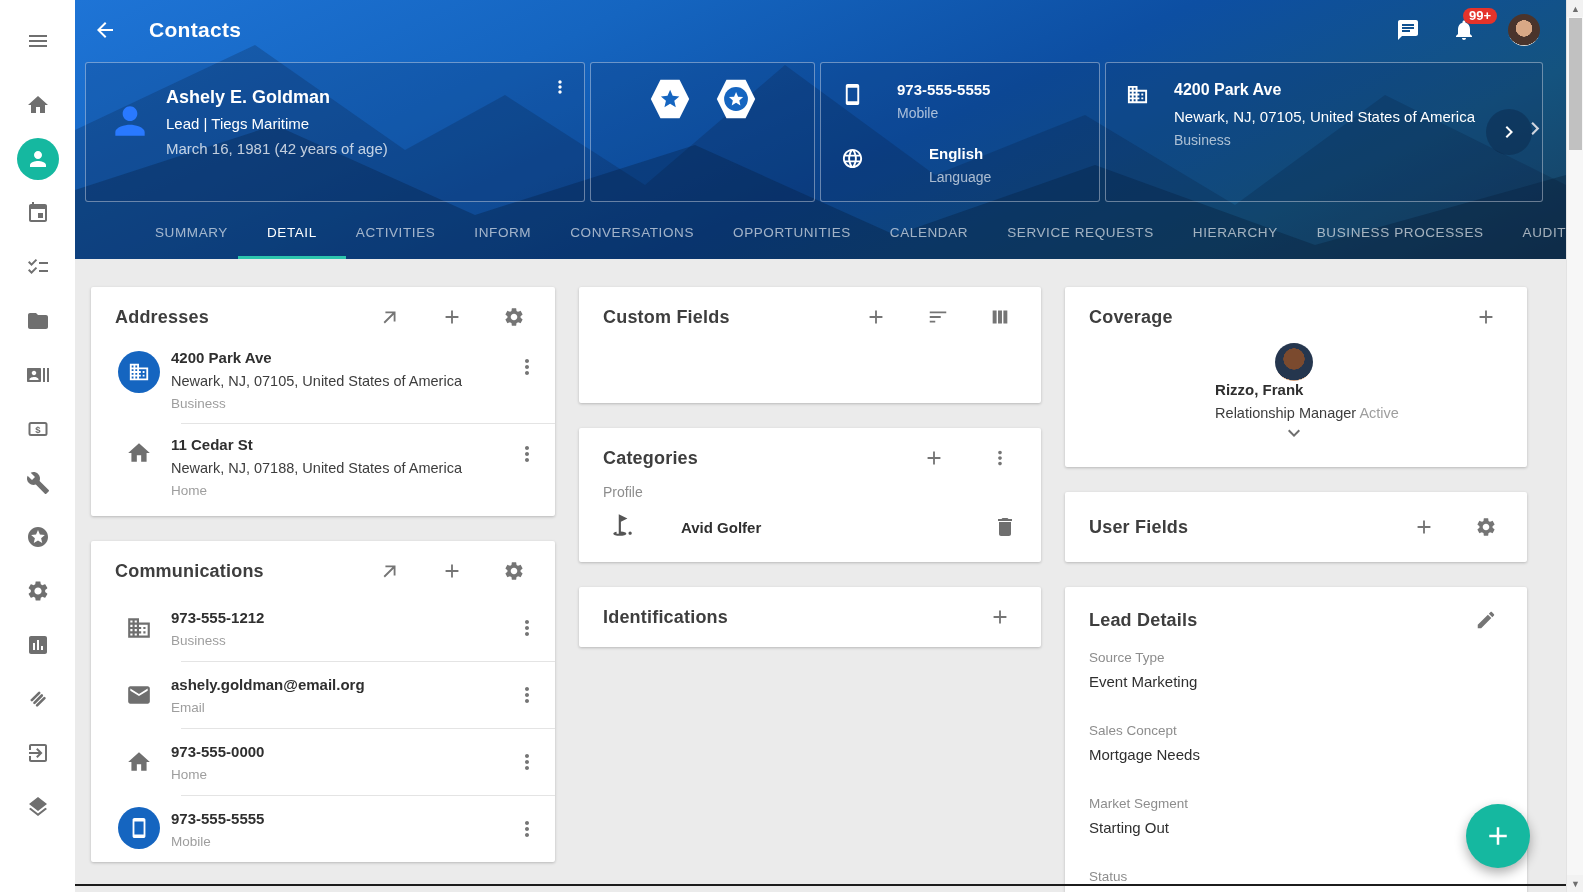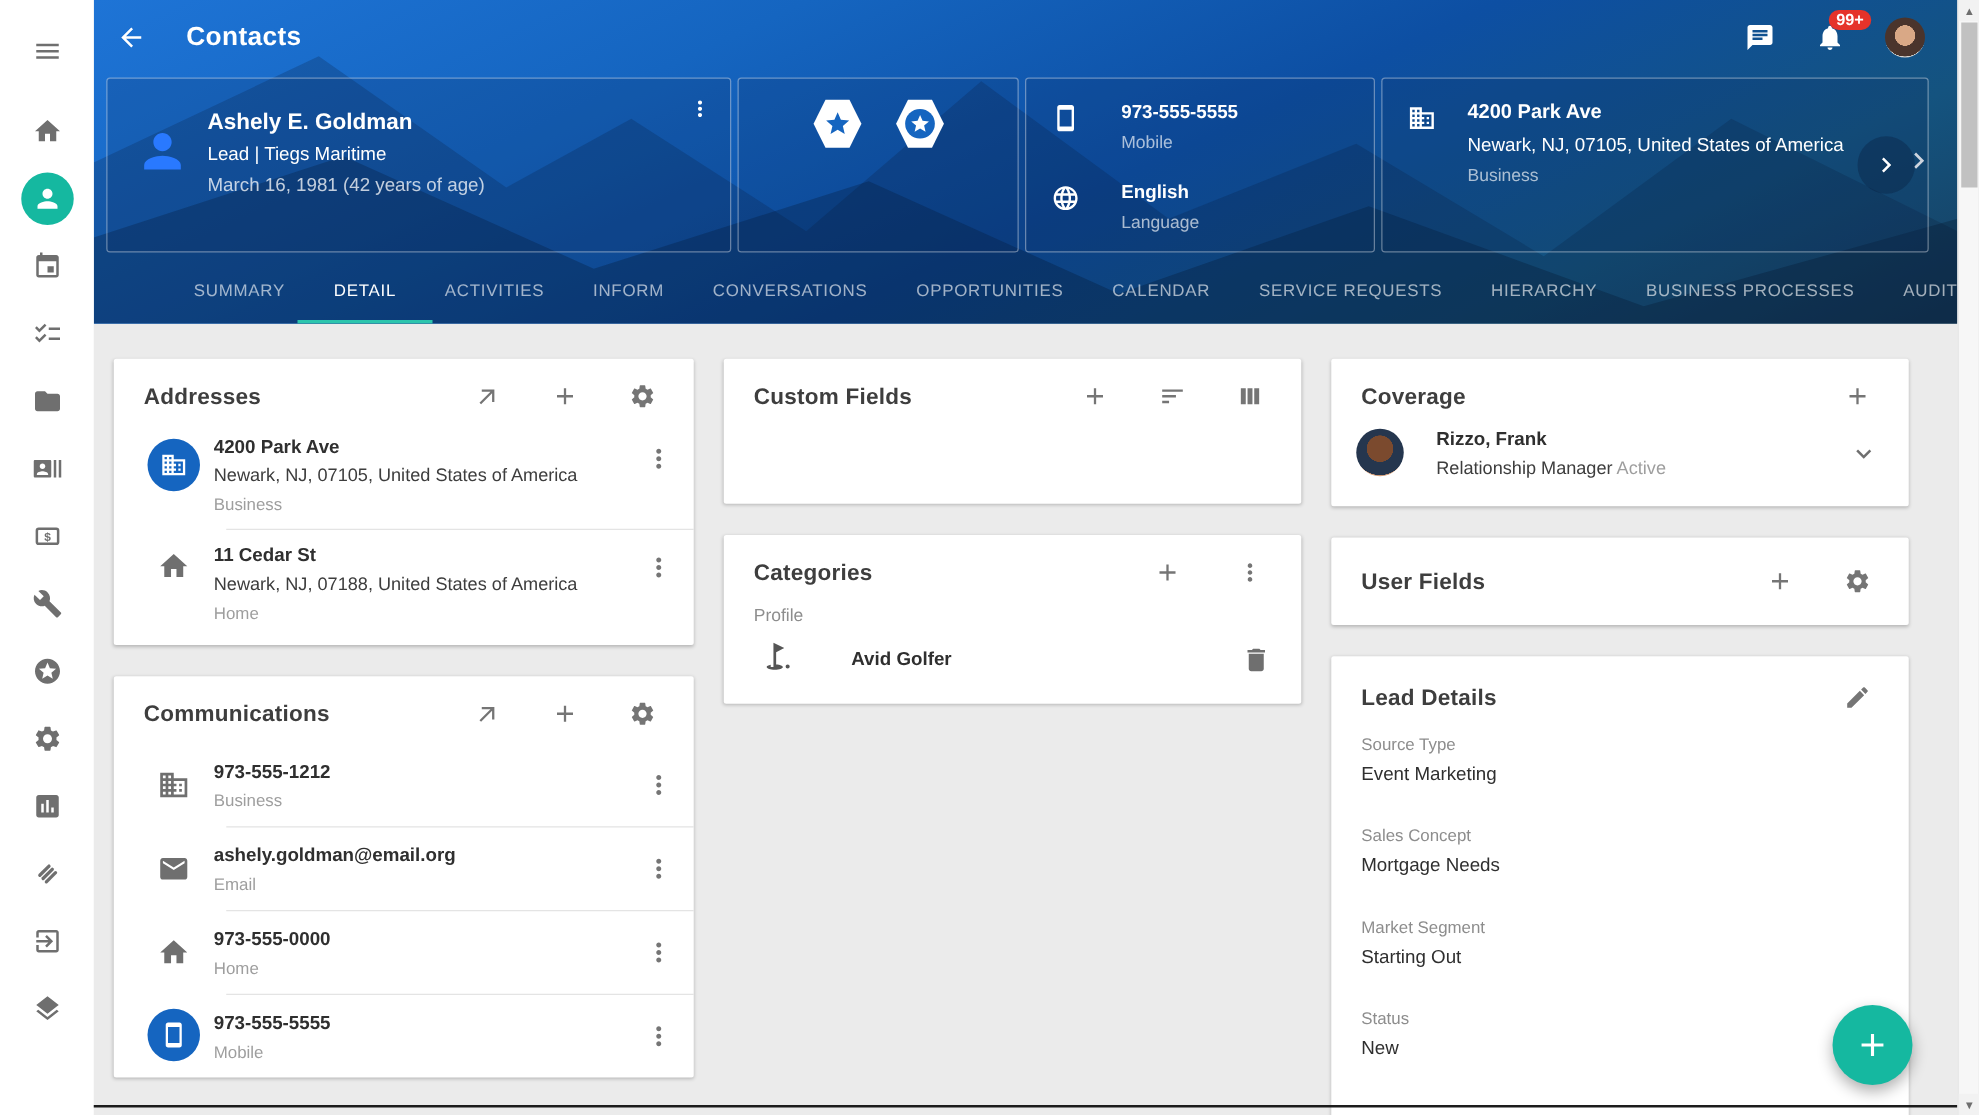--- a/index.html
+++ b/index.html
@@ -77,21 +77,21 @@
   .profile-sub { font-size:15px; margin-top:7px; }
   .profile-birth { font-size:15px; margin-top:8px; color:rgba(255,255,255,.75); }
   .hcard .kebab { position:absolute; top:14px; right:14px; color:#fff; }
   .kebab svg { width:20px; height:20px; fill:currentColor; }
 
   .hcard.badges { width:225px; display:flex; justify-content:center; gap:14px; padding-top:13px; }
   .badge-hex { width:52px; height:46px; cursor:pointer; }
 
   .hcard.contact { width:280px; padding:18px 20px; }
   .hrow { display:flex; }
-  .hrow + .hrow { margin-top:24px; }
+  .hrow + .hrow { margin-top:24px;gap:32px; }
   .hrow .hicon { width:24px; color:#fff; flex-shrink:0; margin-top:2px; }
   .hrow .hicon svg { width:23px; height:23px; fill:currentColor; }
   .hrow .htext { margin-left:32px; }
   .hval { font-size:15px; font-weight:bold; }
   .hlabel { font-size:14px; color:rgba(255,255,255,.65); margin-top:7px; }
 
   .hcard.address { flex:1; padding:18px 20px; }
   .addr-line2 { font-size:15px; font-weight:normal; margin-top:9px; }
   .chevron-fab {
     position:absolute; right:10px; top:50%; transform:translateY(-50%);
@@ -156,21 +156,21 @@
   .comm-row .row-kebab { align-self:center; margin-top:0; }
 
   .pager-row { display:flex; justify-content:flex-end; gap:50px; padding:16px 30px 22px 24px; color:#757575; }
 
   .section-label { font-size:14px; color:#8d8d8d; padding:0 24px; margin-top:2px; }
   .cat-row { display:flex; align-items:center; padding:12px 24px 20px 30px; }
   .cat-row .golf { color:#555; }
   .cat-row .golf svg { width:26px; height:26px; fill:currentColor; }
   .cat-label { font-size:15px; font-weight:bold; color:#2f2f2f; margin-left:46px; flex:1; }
 
-  .cov-row { display:flex; padding:2px 24px 22px 20px; }
+  .cov-row { display:flex; align-items:center; padding:2px 24px 22px 20px;flex-direction:column; }
   .avatar-man {
     width:38px; height:38px; border-radius:50%; flex-shrink:0;
     background:radial-gradient(circle at 50% 42%, #7b4a2e 0 36%, #25364e 37% 72%, #cf9a76 73%);
   }
   .cov-text { margin-left:26px; flex:1; }
   .cov-name { font-size:15px; font-weight:bold; color:#2f2f2f; }
   .cov-role { font-size:14.5px; color:#3d3d3d; margin-top:7px; }
   .cov-status { color:#9e9e9e; }
 
   .lead-fields { padding:6px 24px 30px 24px; }
@@ -623,20 +623,32 @@
                 </svg></span>
             <span class="cat-label">Avid Golfer</span>
             <button class="icon-btn" style="color:#6f6f6f;">
                 <svg viewBox="0 0 24 24" width="22" height="22">
                   <path d="M6 19c0 1.1.9 2 2 2h8c1.1 0 2-.9 2-2V7H6v12zM19 4h-3.5l-1-1h-5l-1 1H5v2h14V4z"></path>
                 </svg>
               </button>
           </div>
         </section>
 
+        <section class="card">
+          <div class="card-head" style="padding-bottom:19px;">
+            <span class="card-title">Identifications</span>
+            <span class="head-actions">
+              <button class="icon-btn">
+                  <svg viewBox="0 0 24 24">
+                    <path d="M19 13h-6v6h-2v-6H5v-2h6V5h2v6h6v2z"></path>
+                  </svg>
+                </button>
+            </span>
+          </div>
+        </section>
       </div>
 
       <div class="col col3">
         <section class="card">
           <div class="card-head">
             <span class="card-title">Coverage</span>
             <span class="head-actions">
               <button class="icon-btn">
                   <svg viewBox="0 0 24 24">
                     <path d="M19 13h-6v6h-2v-6H5v-2h6V5h2v6h6v2z"></path>

